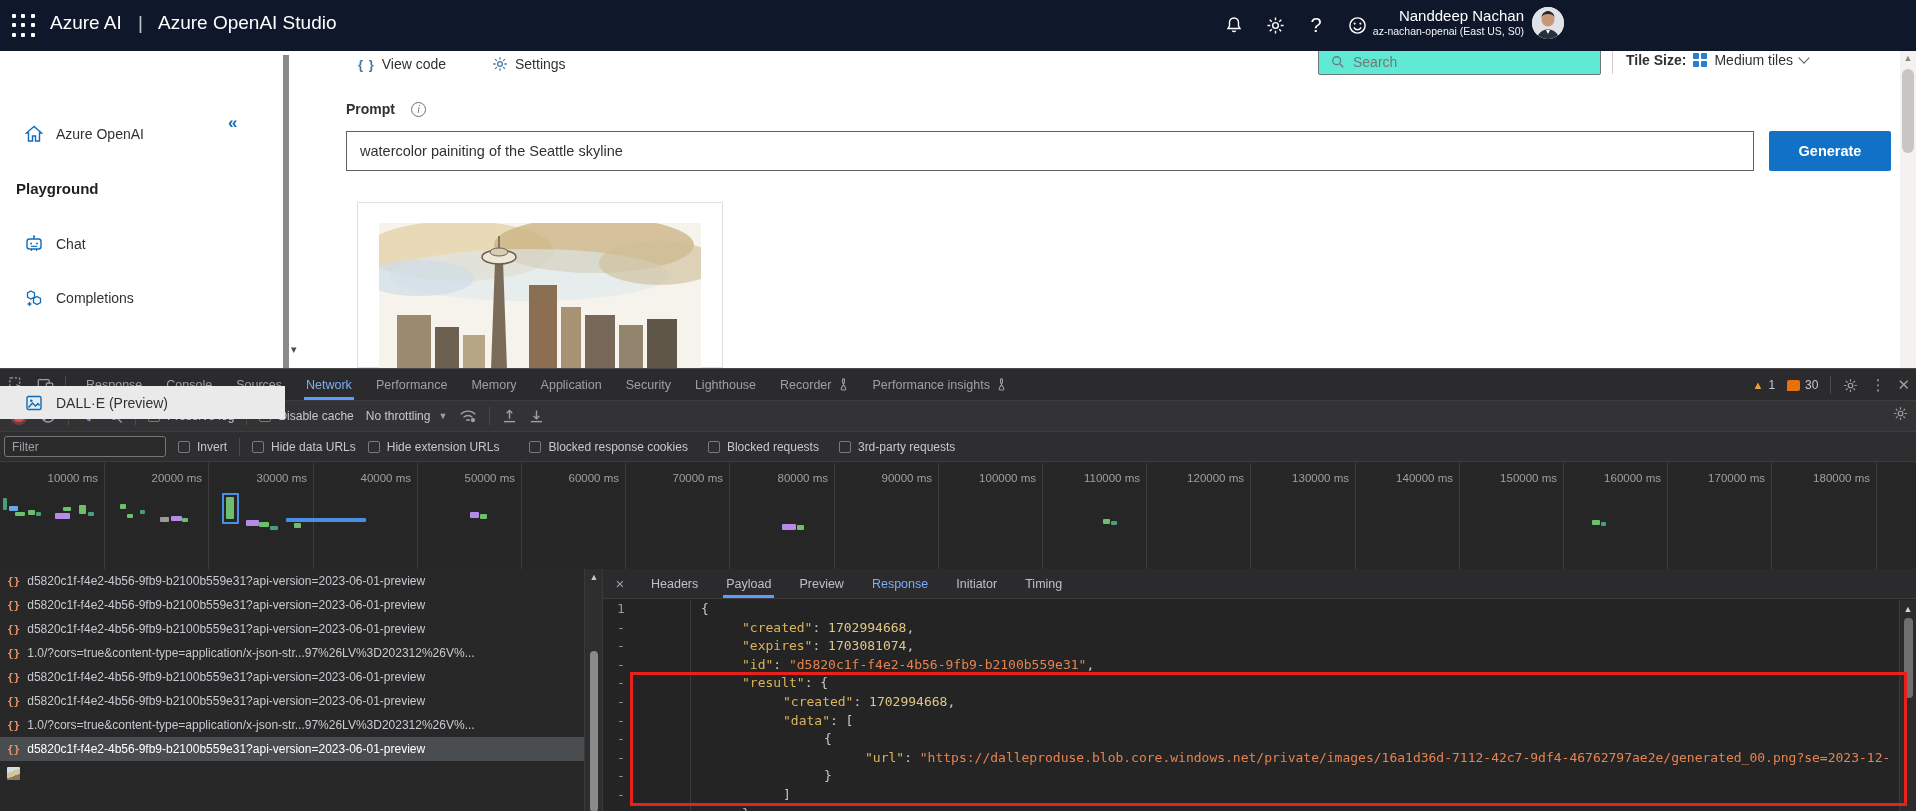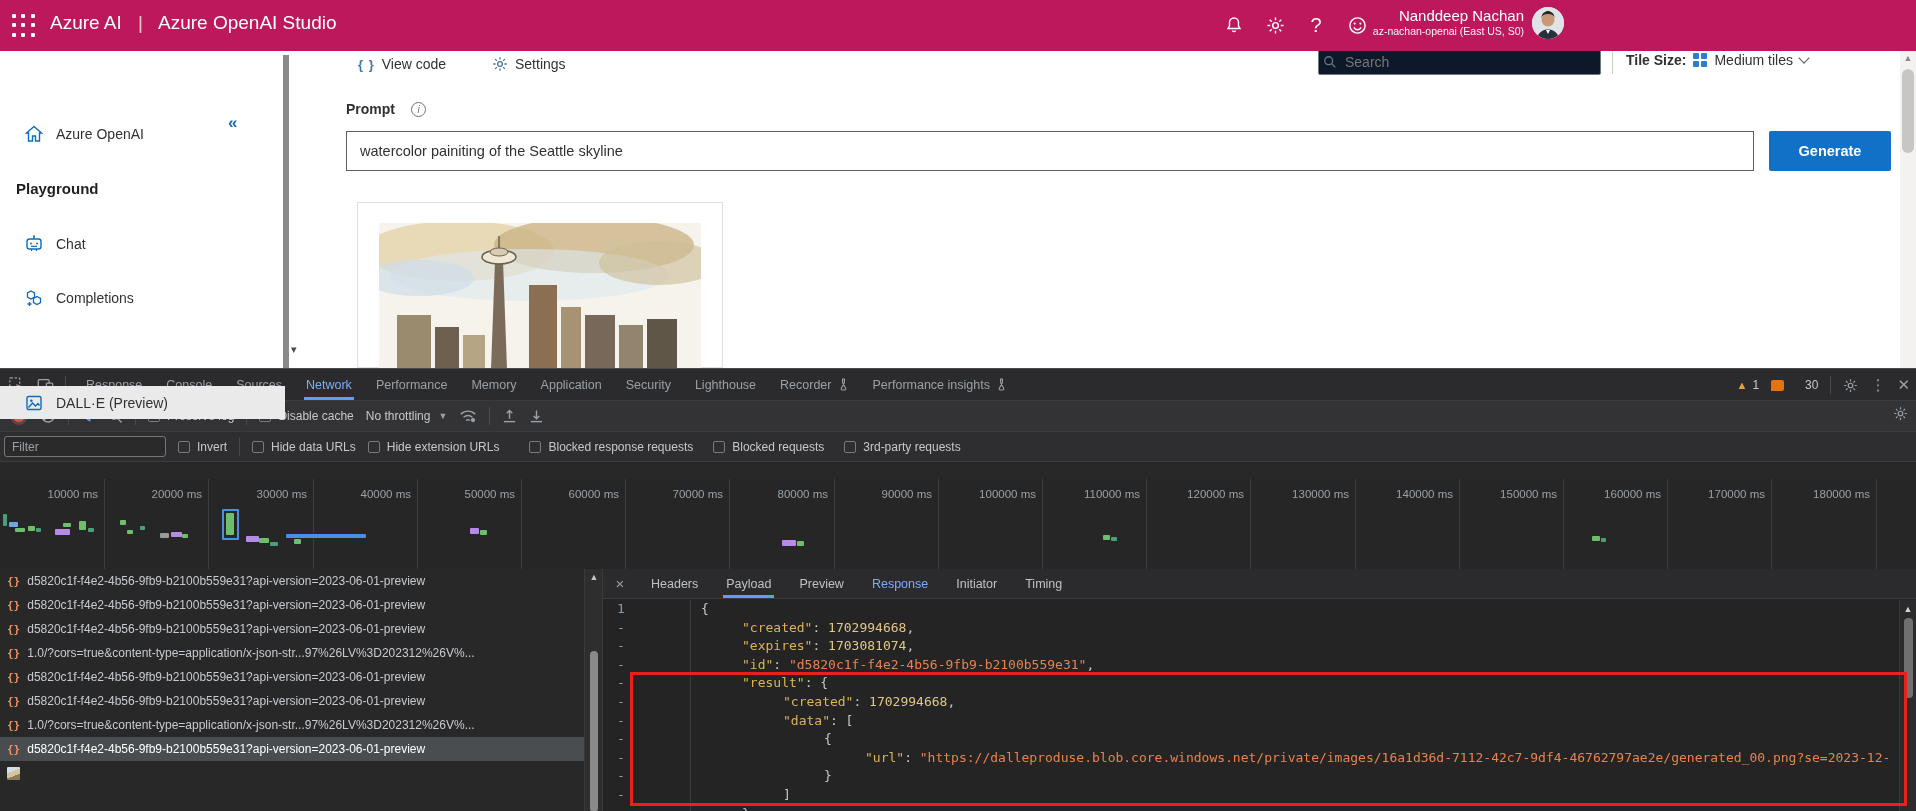--- a/index.html
+++ b/index.html
@@ -2,40 +2,40 @@
 <html><head>
 <meta charset="utf-8">
 <style>
   * { margin:0; padding:0; box-sizing:border-box; }
   html,body { width:1916px; height:811px; overflow:hidden; background:#fff;
     font-family:"Liberation Sans", sans-serif; }
   #stage { position:absolute; width:1916px; height:811px; overflow:hidden; background:#fff; }
   .abs { position:absolute; }
 
   
-  #topbar { left:0; top:0; width:1916px; height:51px; background:#be185d; color:#fff; z-index:30; }
+  #topbar { left:0; top:0; width:1916px; height:51px; background:#0f172a; color:#fff; z-index:30; }
   #waffle { left:12px; top:14px; width:24px; height:24px; display:grid;
     grid-template-columns:repeat(3,1fr); grid-template-rows:repeat(3,1fr); gap:4px; }
   #waffle i { width:4px; height:4px; background:#fff; border-radius:1px; }
   .brand { top:12px; font-size:19px; color:#fff; white-space:nowrap; }
   #brand1 { left:50px; font-weight:400; }
   #brand-sep { left:138px; opacity:.75; }
   #brand2 { left:158px; font-weight:400; }
   .topicon { top:11px; width:28px; height:28px; color:#fff; display:flex; align-items:center; justify-content:center; font-size:18px; }
   #user-block { right:392px; top:6px; text-align:right; color:#fff; }
   #user-name { font-size:15px; line-height:19px; }
   #user-org { font-size:10.5px; line-height:13px; opacity:.95; }
   #avatar { left:1532px; top:7px; width:32px; height:32px; border-radius:50%; overflow:hidden; background:#e9e5df; }
 
   
   .subtool { top:52px; height:24px; display:flex; align-items:center; gap:7px; color:#323130; font-size:14px; cursor:default; }
   .braces-ico { color:#44769e; font-weight:700; font-size:13px; letter-spacing:1px; }
   .gear-ico { color:#44769e; font-size:15px; }
   #search-box { left:1318px; top:49px; width:283px; height:26px; border:1px solid #69797e; border-radius:2px;
-    display:flex; align-items:center; gap:8px; padding:0 4px; background:#0f172a; }
+    display:flex; align-items:center; gap:8px; padding:0 12px; background:#5eead4; }
   #search-box .ph { color:#767676; font-size:14px; }
   #tile-sep { left:1612px; top:50px; width:1px; height:24px; background:#d2d0ce; }
   #tile-size { left:1626px; top:52px; display:flex; align-items:center; gap:7px; font-size:14px; color:#323130; }
   #tile-grid { width:14px; height:14px; display:grid; grid-template-columns:1fr 1fr; gap:2px; }
   #tile-grid i { background:#2b7cd3; border-radius:1px; }
   .chev { width:8px; height:8px; border-right:1.5px solid #605e5c; border-bottom:1.5px solid #605e5c;
     transform:rotate(45deg); margin-top:-4px; }
 
   
   #sidebar { left:0; top:51px; width:283px; height:317px; background:#fff; z-index:5; }
@@ -90,21 +90,21 @@
   
   #dt-filterrow { left:0; top:63px; width:1916px; height:30px; background:#2e2e30; border-bottom:1px solid #3c3c3c;
     display:flex; align-items:center; gap:12px; padding:0 4px; }
   #filter-input { width:162px; height:21px; border:1px solid #767676; border-radius:3px; background:#2a2a2a;
     color:#9aa0a6; display:flex; align-items:center; padding:0 7px; flex:none; }
   .chip { height:20px; padding:0 9px; border:1px solid #4a7dbd; border-radius:11px; color:#7cacf8;
     font-weight:700; font-size:12px; display:flex; align-items:center; flex:none; }
   .chip.on { background:#1a63c5; border-color:#1a63c5; color:#fff; }
   #chips { display:flex; gap:8px; align-items:center; }
   
-  #dt-overview { left:0; top:110px; width:1916px; height:106px; background:#262626; overflow:hidden; }
+  #dt-overview { left:0; top:94px; width:1916px; height:106px; background:#262626; overflow:hidden; }
   .gridline { position:absolute; top:0; width:1px; height:106px; background:#3d3d3d; }
   .t-label { position:absolute; top:9px; font-size:11.5px; color:#9aa0a6; transform:translateX(-100%); padding-right:6px; white-space:nowrap; }
   .bar { position:absolute; border-radius:1px; }
   
   #dt-list { left:0; top:200px; width:585px; height:243px; background:#282828; overflow:hidden; border-right:1px solid #3a3a3a; }
   #dt-list-head { height:28px; line-height:28px; padding-left:10px; color:#cdcdcd; background:#2b2b2b; border-bottom:1px solid #474747; font-size:12px; }
   .req-row { height:24px; display:flex; align-items:center; gap:7px; padding-left:7px; white-space:nowrap; overflow:hidden;
     color:#c7cad0; font-size:12px; }
   .req-row.sel { background:#4a4d50; color:#fff; }
   .req-ico { color:#e8956d; font-weight:700; font-size:11px; font-family:"DejaVu Sans Mono", monospace; flex:none; }
@@ -362,21 +362,21 @@
             </svg>
           </div>
         </div>
       <div id="dt-right">
         <span style="display:flex;align-items:center;gap:5px">
           <span class="warn-tri">▲</span>
           <span class="count" style="margin-left:0">1</span>
         </span>
         <span style="display:flex;align-items:center;gap:5px">
           <span class="issue-box"></span>
-          <span class="count" style="margin-left:16px">30</span>
+          <span class="count" style="margin-left:0">30</span>
         </span>
         <span class="dsep"></span>
         <span class="dt-icon">
           <svg width="15" height="15" viewBox="0 0 20 20">
               <circle cx="10" cy="10" r="3" fill="none" stroke="#9aa0a6" stroke-width="1.6"></circle>
               <path d="M10 1.5v3M10 15.5v3M1.5 10h3M15.5 10h3M3.9 3.9l2.2 2.2M13.9 13.9l2.1 2.1M16.1 3.9l-2.2 2.2M6.1 13.9 3.9 16.1" stroke="#9aa0a6" stroke-width="1.6"></path>
             </svg>
         </span>
         <span class="dt-icon">⋮</span>
         <span class="dt-icon">✕</span>
@@ -444,21 +444,21 @@
       <span class="tool-lab">
         <span class="cb"></span>
           <span>Hide data URLs</span>
       </span>
       <span class="tool-lab">
         <span class="cb"></span>
           <span>Hide extension URLs</span>
       </span>
       <span class="tool-lab" style="margin-left:18px">
         <span class="cb"></span>
-          <span>Blocked response requests</span>
+          <span>Blocked response cookies</span>
       </span>
       <span class="tool-lab" style="margin-left:8px">
         <span class="cb"></span>
           <span>Blocked requests</span>
       </span>
       <span class="tool-lab" style="margin-left:8px">
         <span class="cb"></span>
           <span>3rd-party requests</span>
       </span>
     </div>

